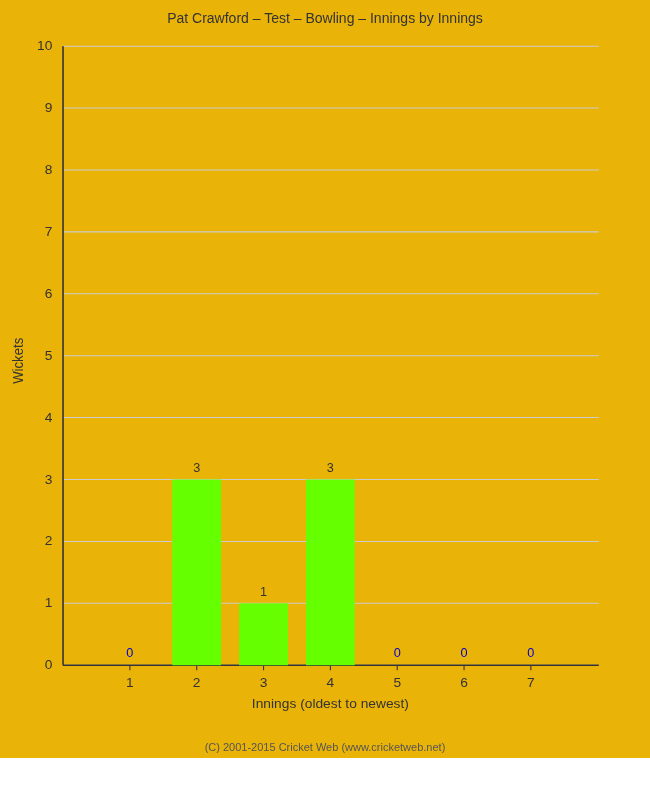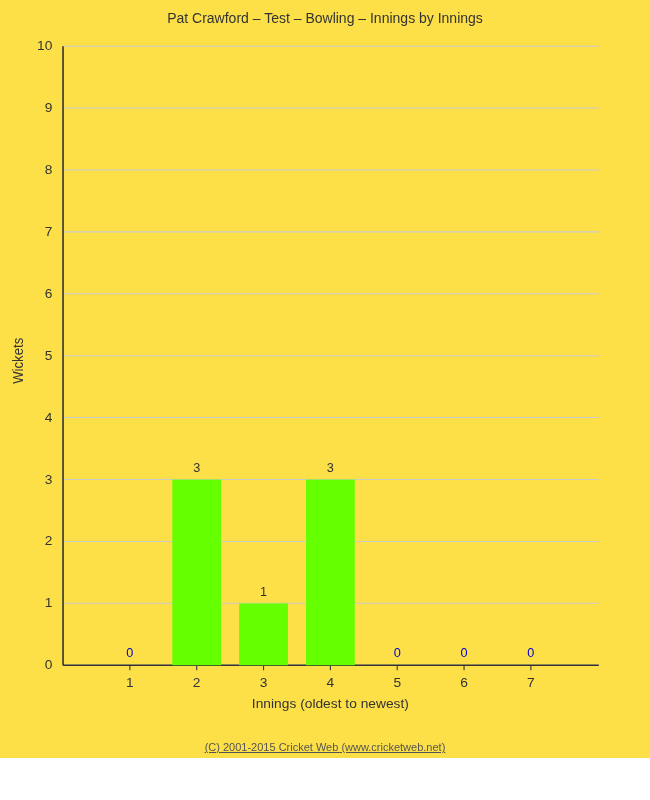--- a/index.html
+++ b/index.html
@@ -9,21 +9,21 @@
       background: #ffffff;
       font-family: Arial, sans-serif;
       font-size: 12px;
       color: #333;
       overflow: hidden;
     }
     .chart-container {
       width: 650px;
       height: 758px;
       position: relative;
-      background: #fde047;
+      background: #eab308;
       padding: 10px 10px 50px 10px;
     }
     .chart-title {
       text-align: center;
       font-size: 14px;
       color: #333;
       margin-bottom: 10px;
       font-family: Arial, sans-serif;
     }
     .chart-area {
@@ -37,21 +37,20 @@
       height: 100%;
     }
     .footer-text {
       text-align: center;
       font-size: 11px;
       color: #555;
       position: absolute;
       bottom: 5px;
       left: 0;
       right: 0;
-      text-decoration: underline;
     }
   </style>
 </head>
 <body>
 
 <div class="chart-container">
   <div class="chart-title">Pat Crawford – Test – Bowling – Innings by Innings</div>
   <div class="chart-area">
     <svg class="main-chart" viewBox="0 0 575 670" preserveAspectRatio="none">
 

